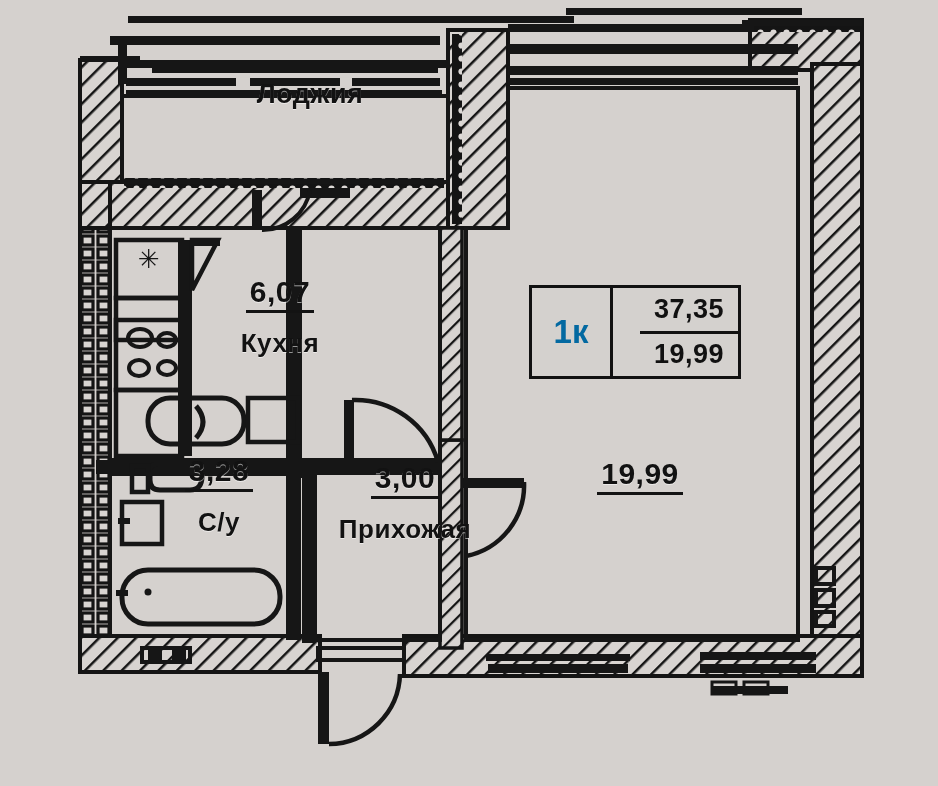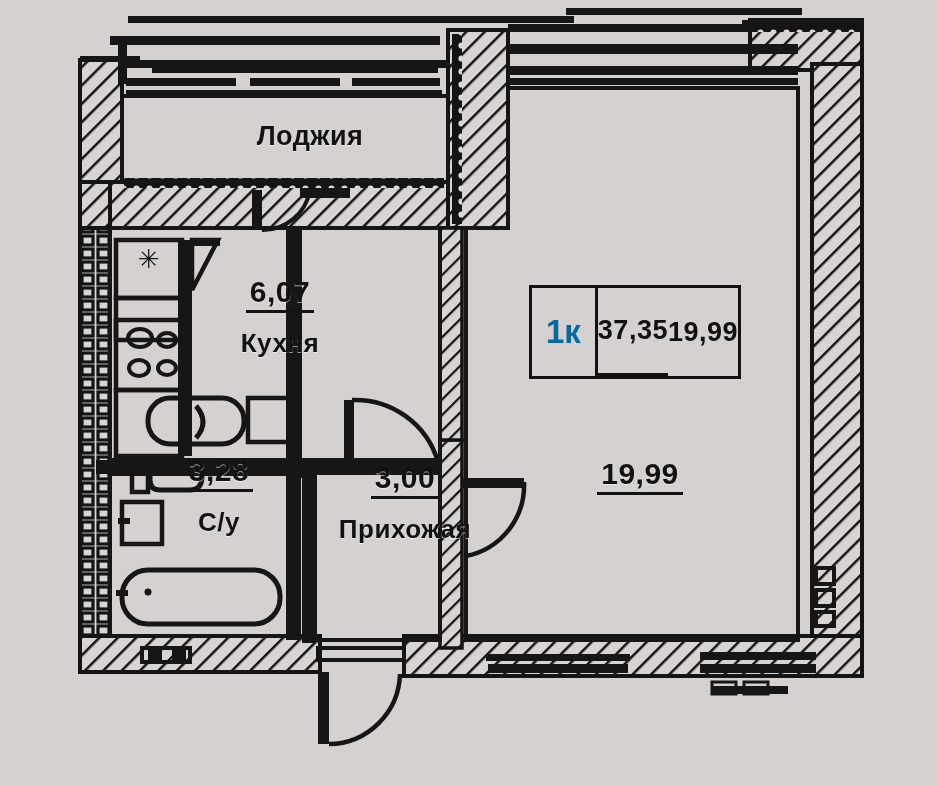--- a/index.html
+++ b/index.html
@@ -90,21 +90,22 @@
     align-items: center;
     justify-content: center;
     font-size: 33px;
     font-weight: 700;
     color: #0369a1;
     text-align: center;
   }
   .stats-values {
     flex: 1;
     display: flex;
-    flex-direction: row;
+    flex-direction: column;
+    padding-left: 27px;
   }
   .stats-values div {
     flex: 1;
     display: flex;
     align-items: center;
     justify-content: center;
     font-size: 27px;
     font-weight: 700;
     color: #111;
     border-bottom: 3px solid #111;
@@ -282,21 +283,21 @@
       <rect x="128" y="16" width="446" height="7" fill="#161616"></rect>
       <rect x="566" y="8" width="236" height="7" fill="#161616"></rect>
       <rect x="742" y="20" width="120" height="6" fill="#161616"></rect>
       <rect x="80" y="56" width="60" height="6" fill="#161616"></rect>
     </g>
   </svg>
 
   <div class="label-layer">
 
 
-    <div class="room-label loggia-label" style="left:160px; top:80px; width:300px;margin-top:42px;">
+    <div class="room-label loggia-label" style="left:160px; top:80px; width:300px;">
       <div class="room-name" style="margin-top:0;">Лоджия</div>
     </div>
 
     <div class="room-label" style="left:180px; top:276px; width:200px;">
       <div class="room-area underlined">6,07</div>
       <div class="room-name">Кухня</div>
     </div>
 
     <div class="room-label" style="left:134px; top:455px; width:170px;">
       <div class="room-area underlined">3,28</div>

